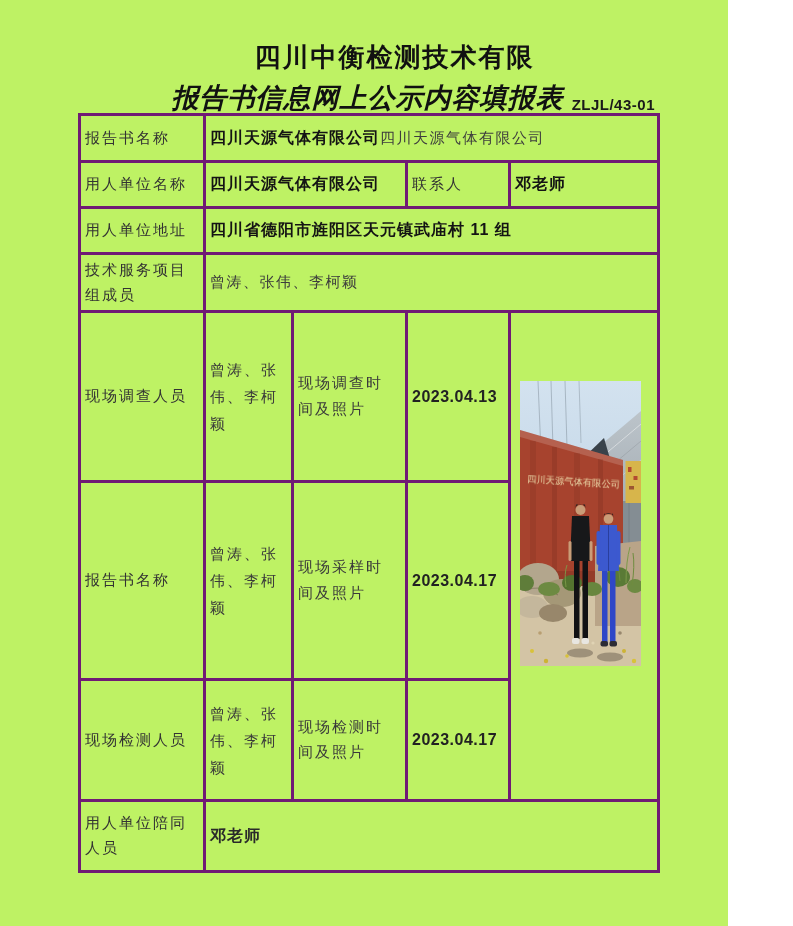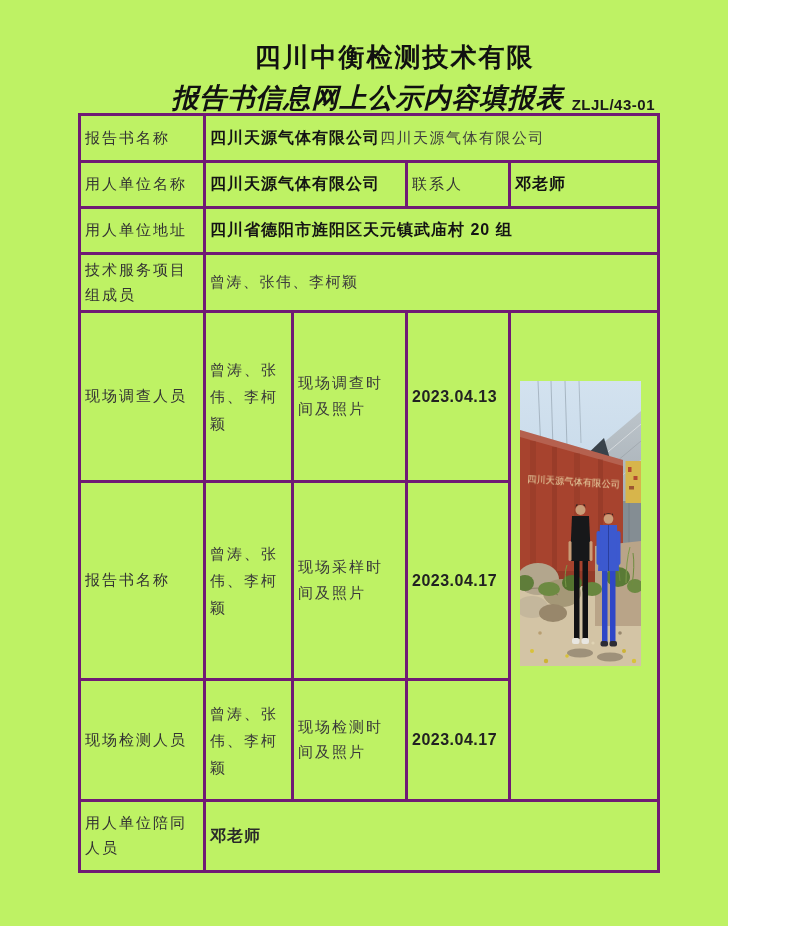--- a/index.html
+++ b/index.html
@@ -95,21 +95,21 @@
       <td>
         <span class="bold-val">邓老师</span>
       </td>
     </tr>
 
     <tr class="r3">
       <td>
         <span class="lbl">用人单位地址</span>
       </td>
       <td colspan="4">
-        <span class="bold-val">四川省德阳市旌阳区天元镇武庙村 20 组</span>
+        <span class="bold-val">四川省德阳市旌阳区天元镇武庙村 11 组</span>
       </td>
     </tr>
 
     <tr class="r4">
       <td>
         <span class="lbl">技术服务项目
 组成员</span>
       </td>
       <td colspan="4">
         <span class="reg-suffix">曾涛、张伟、李柯颖</span>

